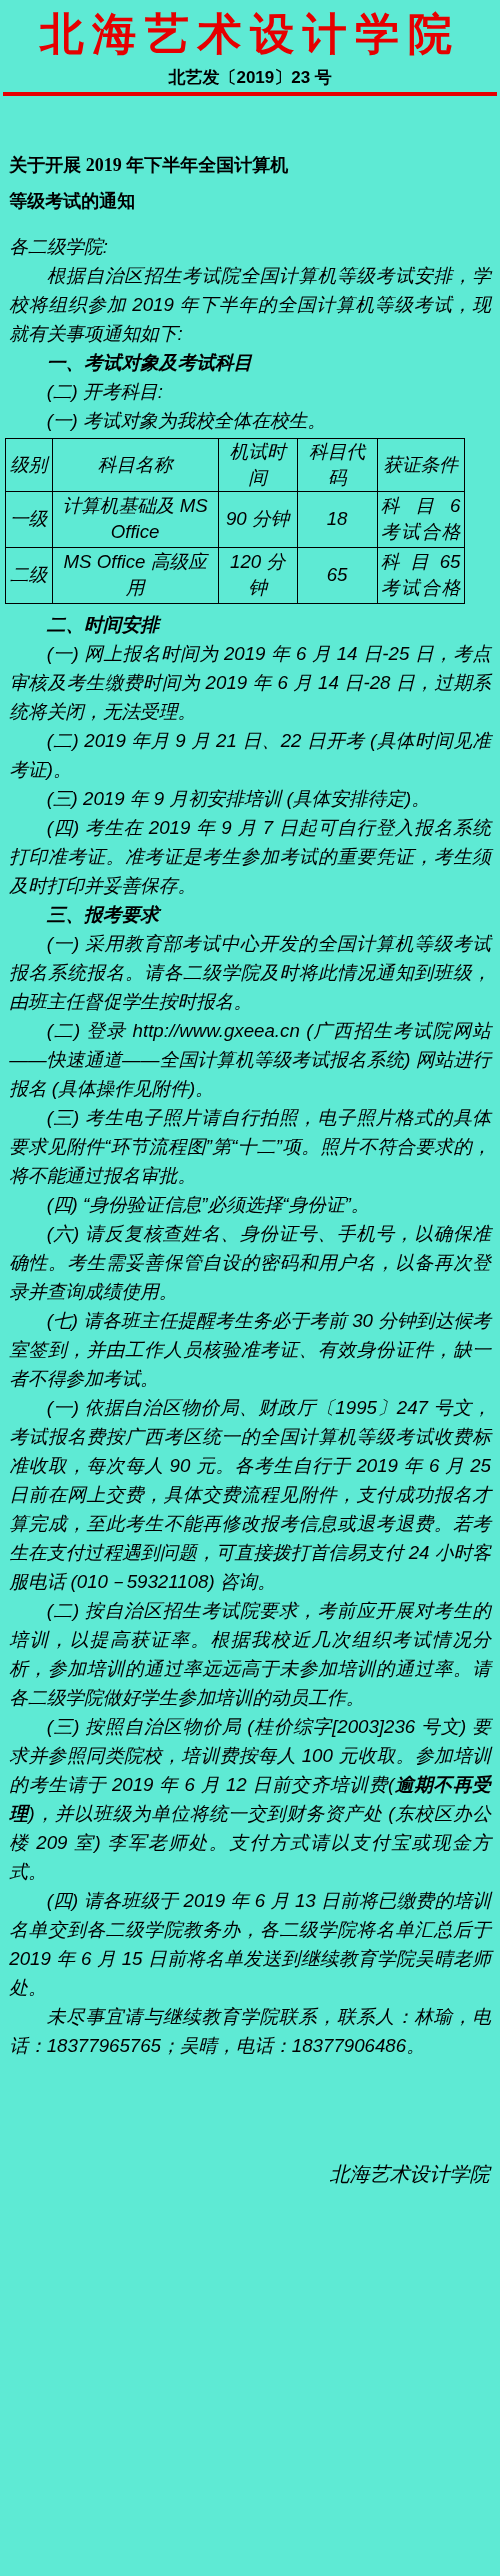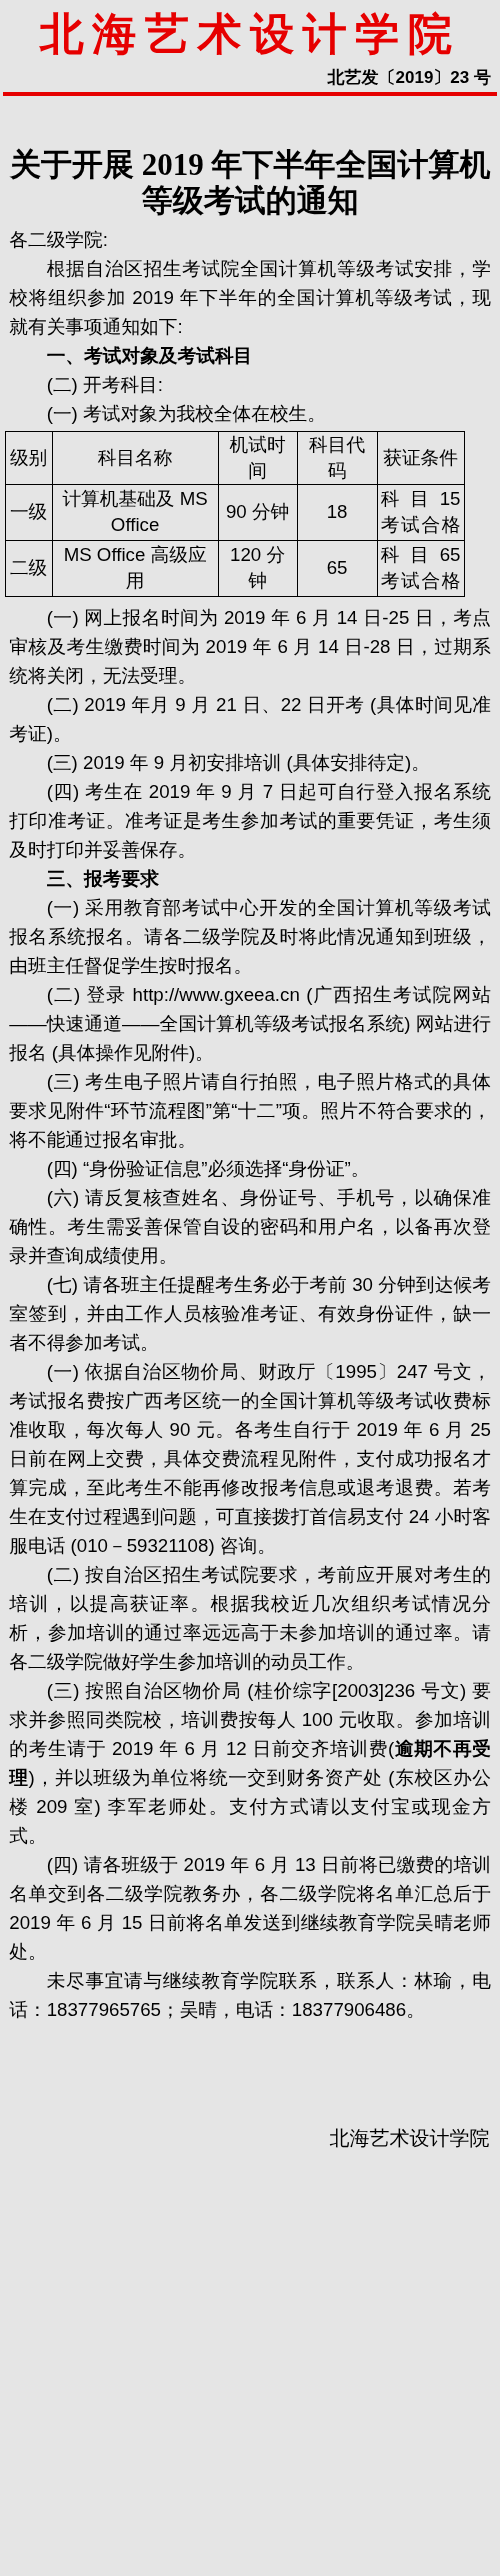--- a/index.html
+++ b/index.html
@@ -1,53 +1,52 @@
 <!DOCTYPE html>
 <html style="font-size:12.5px"><head>
 <meta charset="utf-8">
 <style>
   html,body { margin:0; padding:0; background:#ffffff; }
   .page {
     position:relative;
     width:501px; height:2576px;
     box-sizing:border-box;
     padding:0 10px 0 9.3px;
-    background:#e5e5e5;
+    background:#5eead4;
     overflow:hidden;
     color:#000;
     font-family:"Liberation Sans","DejaVu Sans",sans-serif;
   }
   .school-title {
     margin:0; padding-top:10px;
     font-family:"Liberation Serif","DejaVu Serif",serif;
     font-weight:700;
     font-size:44px; line-height:50px;
     letter-spacing:8.6px;
     color:#e60000;
     text-align:center;
     white-space:nowrap;
   }
   .doc-number {
     margin-top:9.3px;
     font-size:17px; line-height:17px;
     font-weight:700;
-    text-align:right;
+    text-align:center;
   }
   .red-line {
     height:3.9px; background:#e60000; border:none;
     margin:6.2px -6.2px 0 -6.2px;
   }
   .doc-title {
     margin:51px 0 4px 0;
     font-family:"Liberation Serif","DejaVu Serif",serif;
     font-weight:700;
-    font-size:31px; line-height:36px;
-    text-align:center;
+    font-size:18px; line-height:36px;
   }
-  .body-text { margin-top:6px; }
+  .body-text { margin-top:13px;font-style:italic; }
   .body-text p {
     margin:0;
     font-size:18.7px; line-height:29px;
     text-align:justify;
     text-indent:2em;
   }
   .body-text p.flush { text-indent:0; }
   .body-text p.hd { font-weight:700; }
   table.subjects {
     border-collapse:collapse;
@@ -118,37 +117,38 @@
           <th>获证条件</th>
         </tr>
       </thead>
       <tbody>
         <tr>
           <td>一级</td>
           <td>计算机基础及 MS Office</td>
           <td>90 分钟</td>
           <td>18</td>
           <td class="cert">
-            <div>科 目 15</div>
+            <div>科 目 6</div>
             <div>考试合格</div>
           </td>
         </tr>
         <tr>
           <td>二级</td>
           <td>MS Office 高级应用</td>
           <td>120 分钟</td>
           <td>65</td>
           <td class="cert">
             <div>科 目 65</div>
             <div>考试合格</div>
           </td>
         </tr>
       </tbody>
     </table>
 
+    <p class="hd">二、时间安排</p>
     <p>(一) 网上报名时间为 2019 年 6 月 14 日-25 日，考点审核及考生缴费时间为 2019 年 6 月 14 日-28 日，过期系统将关闭，无法受理。</p>
     <p>(二) 2019 年月 9 月 21 日、22 日开考 (具体时间见准考证)。</p>
     <p>(三) 2019 年 9 月初安排培训 (具体安排待定)。</p>
     <p>(四) 考生在 2019 年 9 月 7 日起可自行登入报名系统打印准考证。准考证是考生参加考试的重要凭证，考生须及时打印并妥善保存。</p>
 
     <p class="hd">三、报考要求</p>
     <p>(一) 采用教育部考试中心开发的全国计算机等级考试报名系统报名。请各二级学院及时将此情况通知到班级，由班主任督促学生按时报名。</p>
     <p>(二) 登录 http://www.gxeea.cn (广西招生考试院网站——快速通道——全国计算机等级考试报名系统) 网站进行报名 (具体操作见附件)。</p>
     <p>(三) 考生电子照片请自行拍照，电子照片格式的具体要求见附件“环节流程图”第“十二”项。照片不符合要求的，将不能通过报名审批。</p>
     <p>(四) “身份验证信息”必须选择“身份证”。</p>

